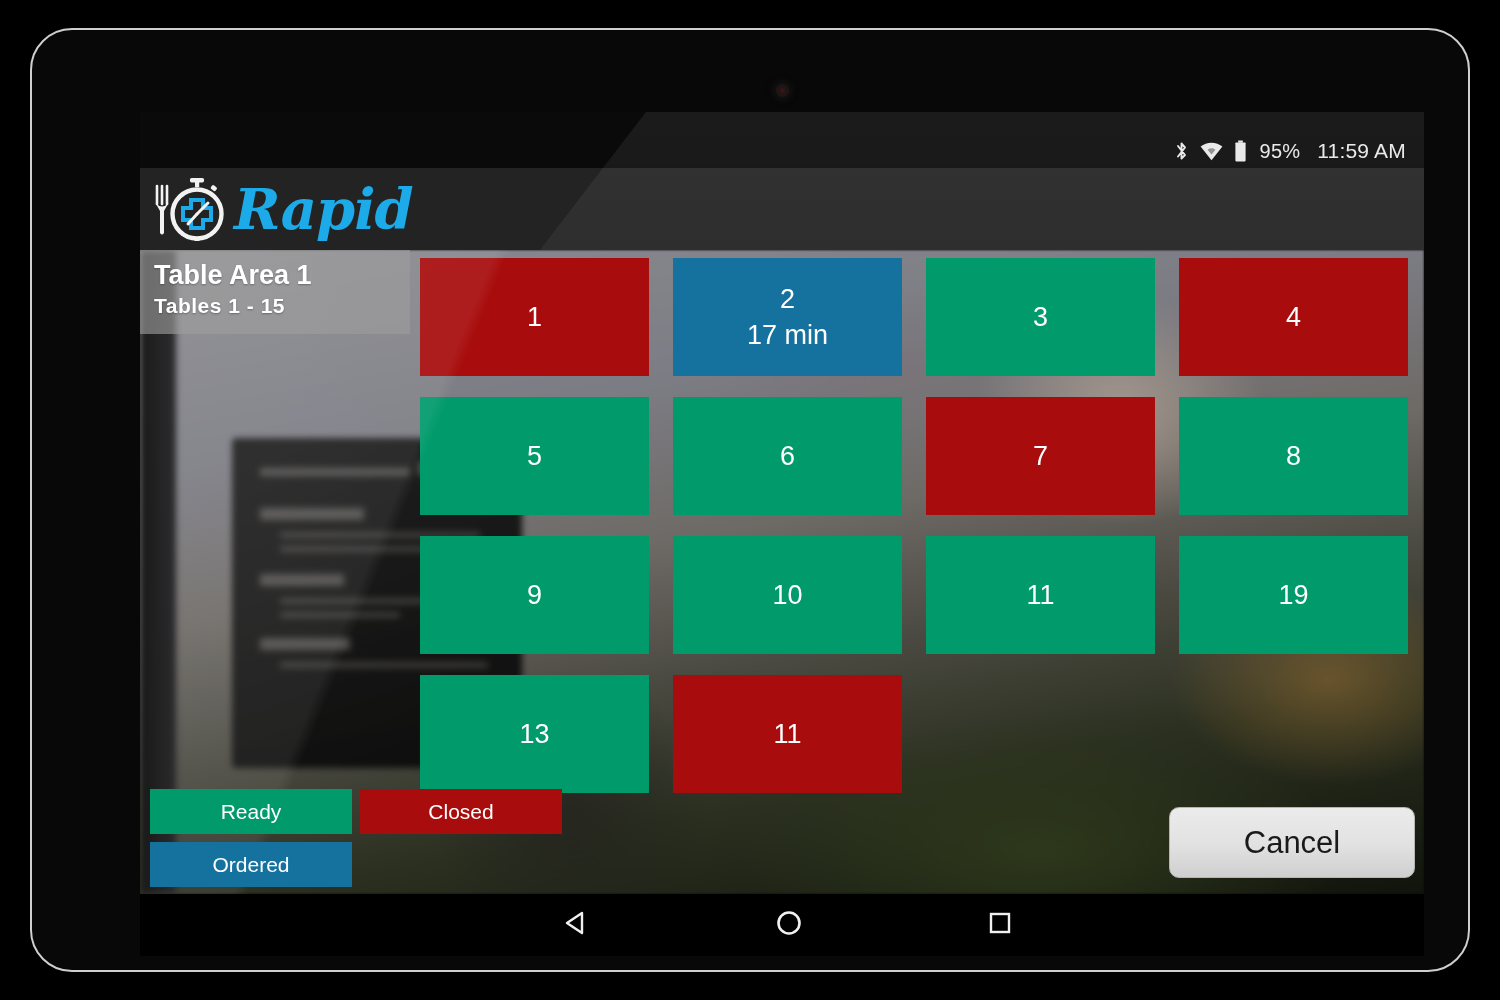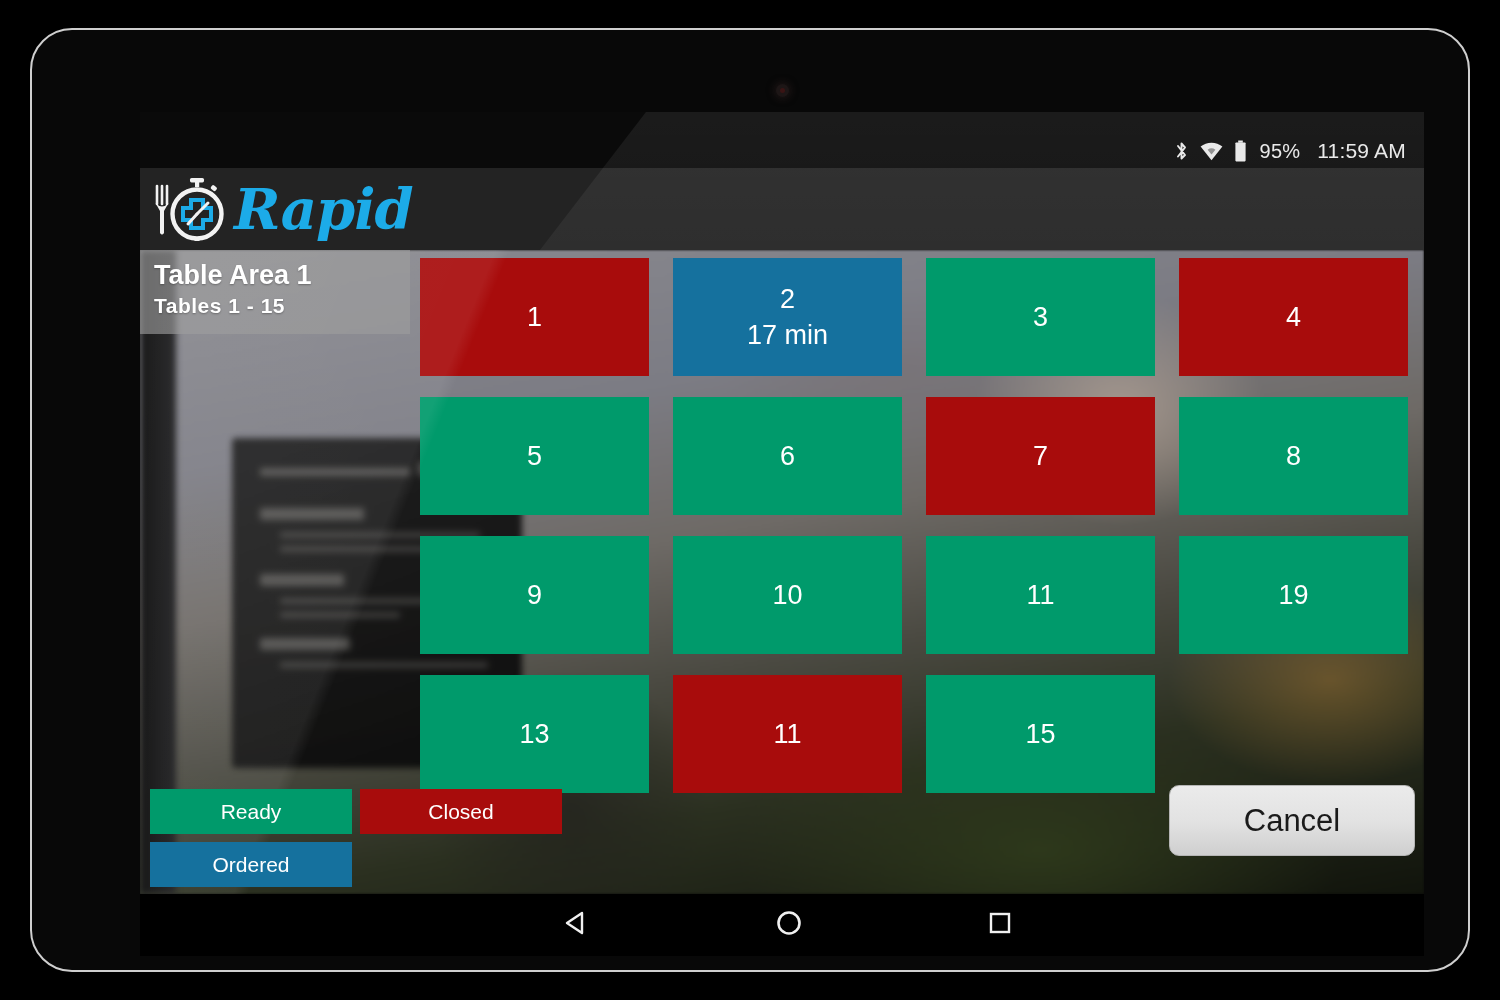--- a/index.html
+++ b/index.html
@@ -268,21 +268,21 @@
     align-items: center;
     justify-content: center;
     color: #ffffff;
     font-size: 21px;
     cursor: pointer;
     user-select: none;
   }
   #cancel-button {
     position: absolute;
     right: 9px;
-    top: 5px;
+    top: 27px;
     width: 246px;
     height: 71px;
     border-radius: 10px;
     background: linear-gradient(180deg, #ebebeb 0%, #e2e2e2 52%, #cfcfcf 100%);
     border: 1px solid #b5b5b5;
     color: #1a1a1a;
     font-size: 31px;
     display: flex;
     align-items: center;
     justify-content: center;
@@ -437,23 +437,20 @@
             </div>
             <div class="table-cell st-ready">
               <span class="t-num">19</span>
             </div>
             <div class="table-cell st-ready">
               <span class="t-num">13</span>
             </div>
             <div class="table-cell st-closed">
               <span class="t-num">11</span>
             </div>
-            <div class="table-cell st-ready">
-              <span class="t-num">15</span>
-            </div>
             <div class="table-cell empty"></div>
           </div>
 
         <div id="bg-sheen"></div>
       </div>
 
       <div id="bottom-bar">
         <div id="legend">
             <div class="legend-chip" style="background: rgb(0, 154, 107);">
               <span>Ready</span>

